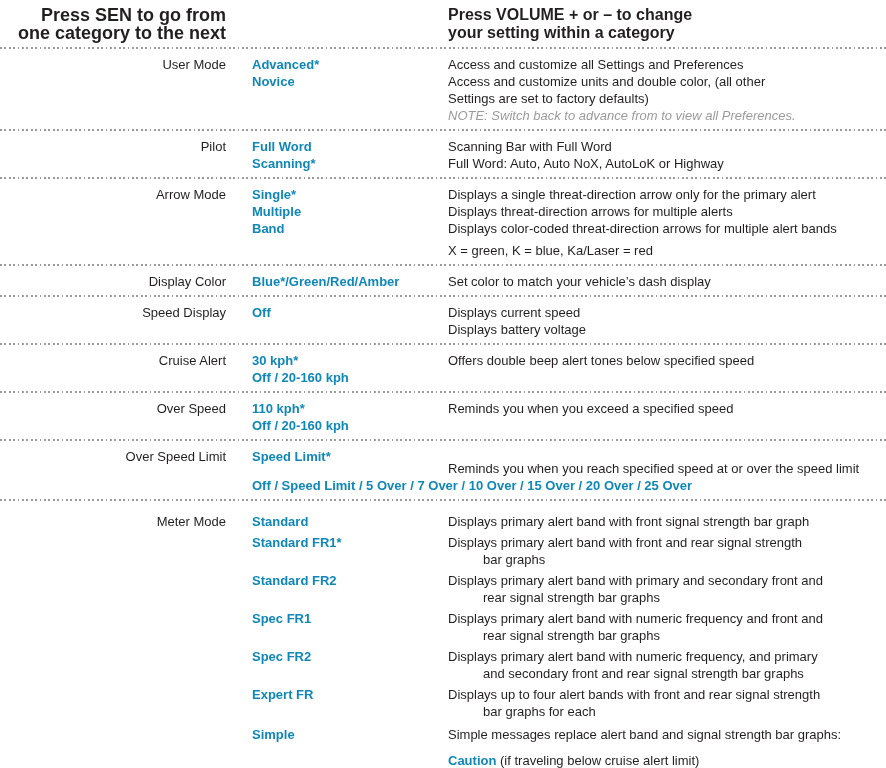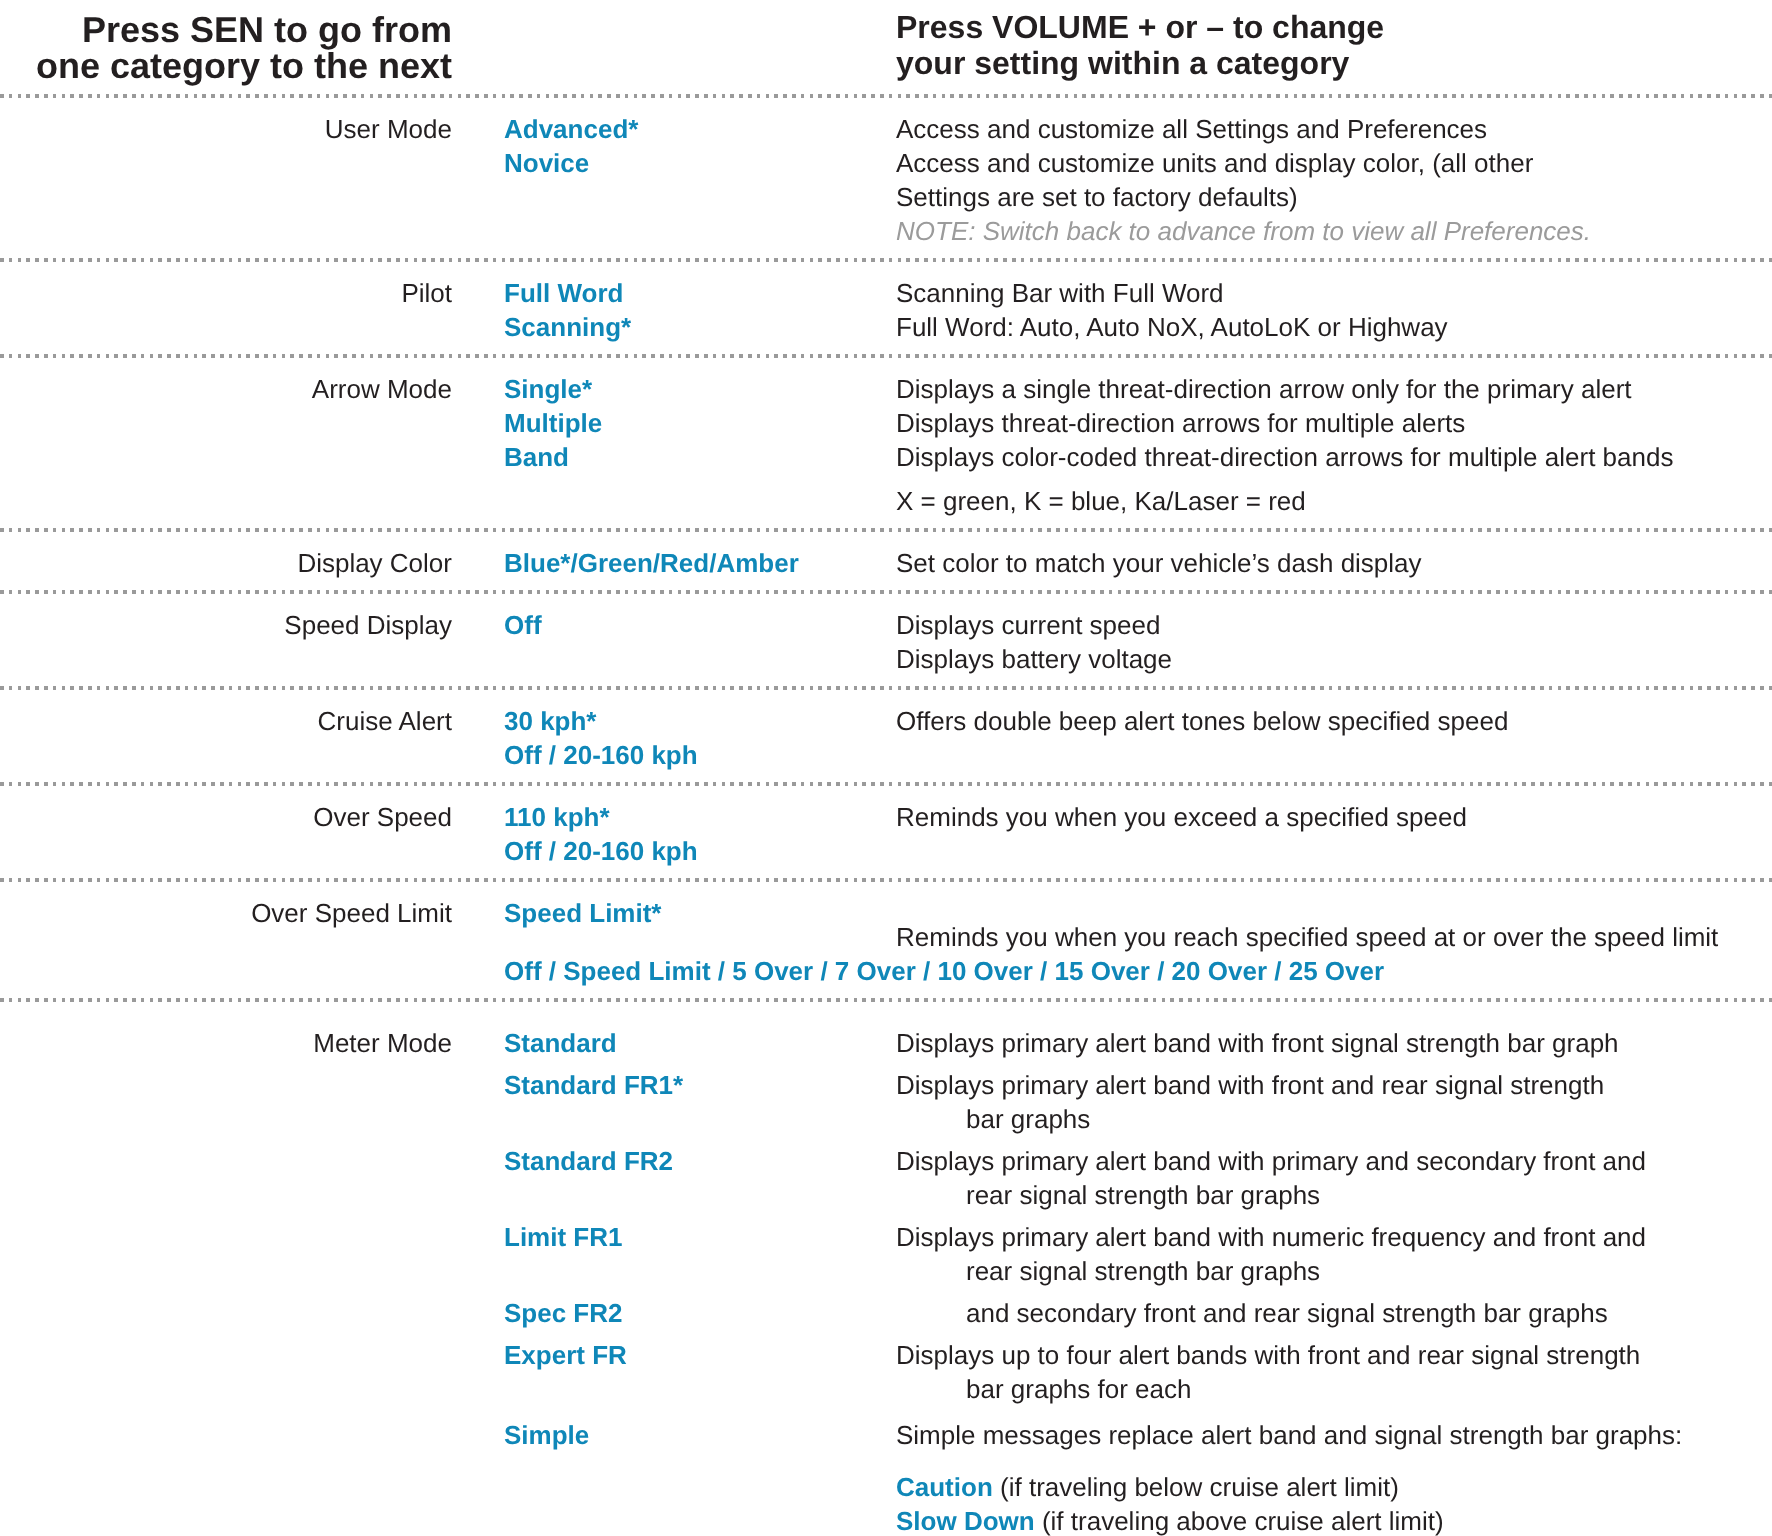--- a/index.html
+++ b/index.html
@@ -81,21 +81,21 @@
   <div class="rule"></div>
 
   <div class="row">
     <div class="cat">User Mode</div>
     <div class="opts">
       <div class="opt">Advanced*</div>
       <div class="opt">Novice</div>
     </div>
     <div class="desc">
       <div class="dline">Access and customize all Settings and Preferences</div>
-      <div class="dline">Access and customize units and display color, (all other</div>
+      <div class="dline">Access and customize units and double color, (all other</div>
       <div class="dline">Settings are set to factory defaults)</div>
       <div class="note">NOTE: Switch back to advance from to view all Preferences.</div>
     </div>
   </div>
   <div class="rule"></div>
 
   <div class="row">
     <div class="cat">Pilot</div>
     <div class="opts">
       <div class="opt">Full Word</div>
@@ -204,30 +204,31 @@
 
       <div class="msub">
         <div class="opt">Standard FR2</div>
         <div class="mdesc">
           <div class="dline">Displays primary alert band with primary and secondary front and</div>
           <div class="dline cont">rear signal strength bar graphs</div>
         </div>
       </div>
 
       <div class="msub">
-        <div class="opt">Limit FR1</div>
+        <div class="opt">Spec FR1</div>
         <div class="mdesc">
           <div class="dline">Displays primary alert band with numeric frequency and front and</div>
           <div class="dline cont">rear signal strength bar graphs</div>
         </div>
       </div>
 
       <div class="msub">
         <div class="opt">Spec FR2</div>
         <div class="mdesc">
+          <div class="dline">Displays primary alert band with numeric frequency, and primary</div>
           <div class="dline cont">and secondary front and rear signal strength bar graphs</div>
         </div>
       </div>
 
       <div class="msub">
         <div class="opt">Expert FR</div>
         <div class="mdesc">
           <div class="dline">Displays up to four alert bands with front and rear signal strength</div>
           <div class="dline cont">bar graphs for each</div>
         </div>

